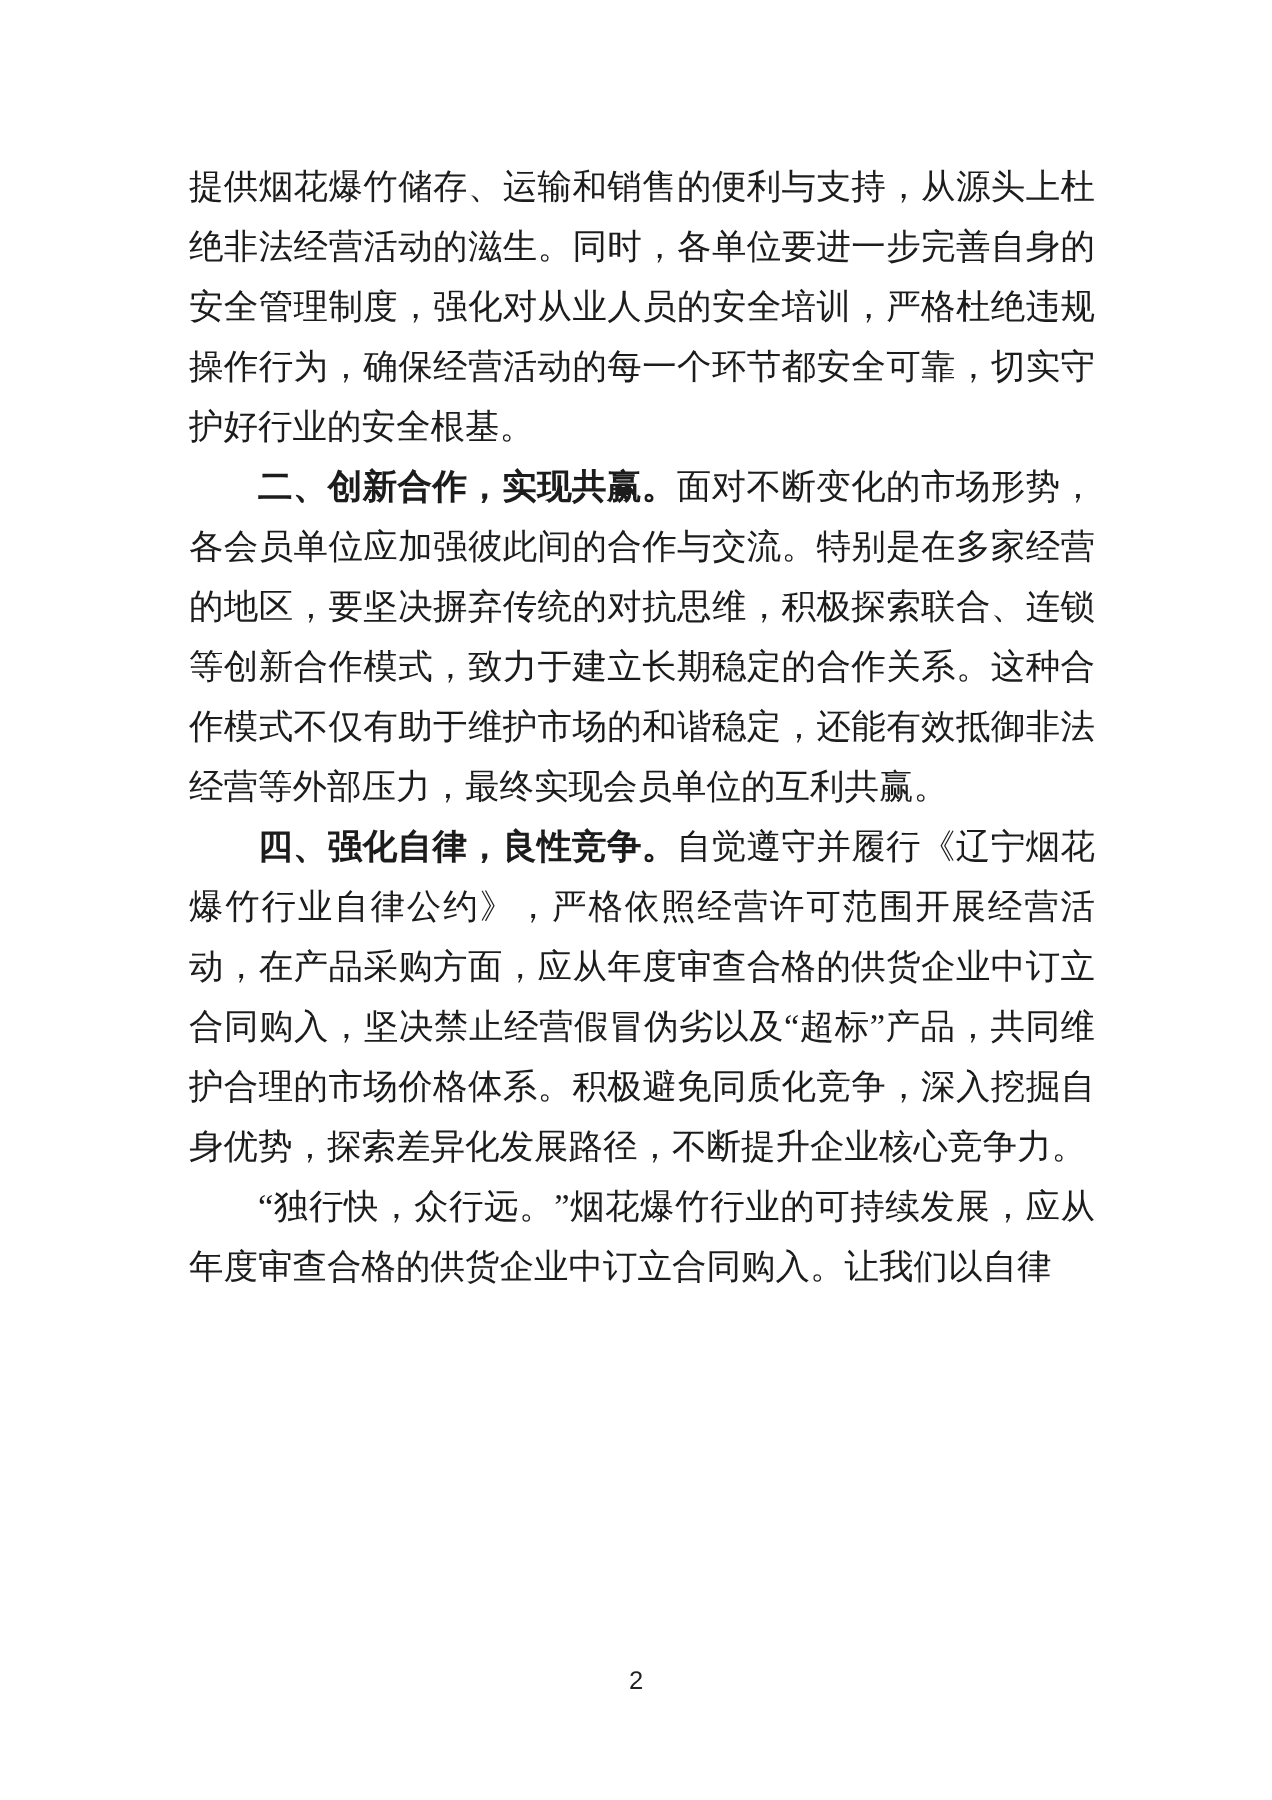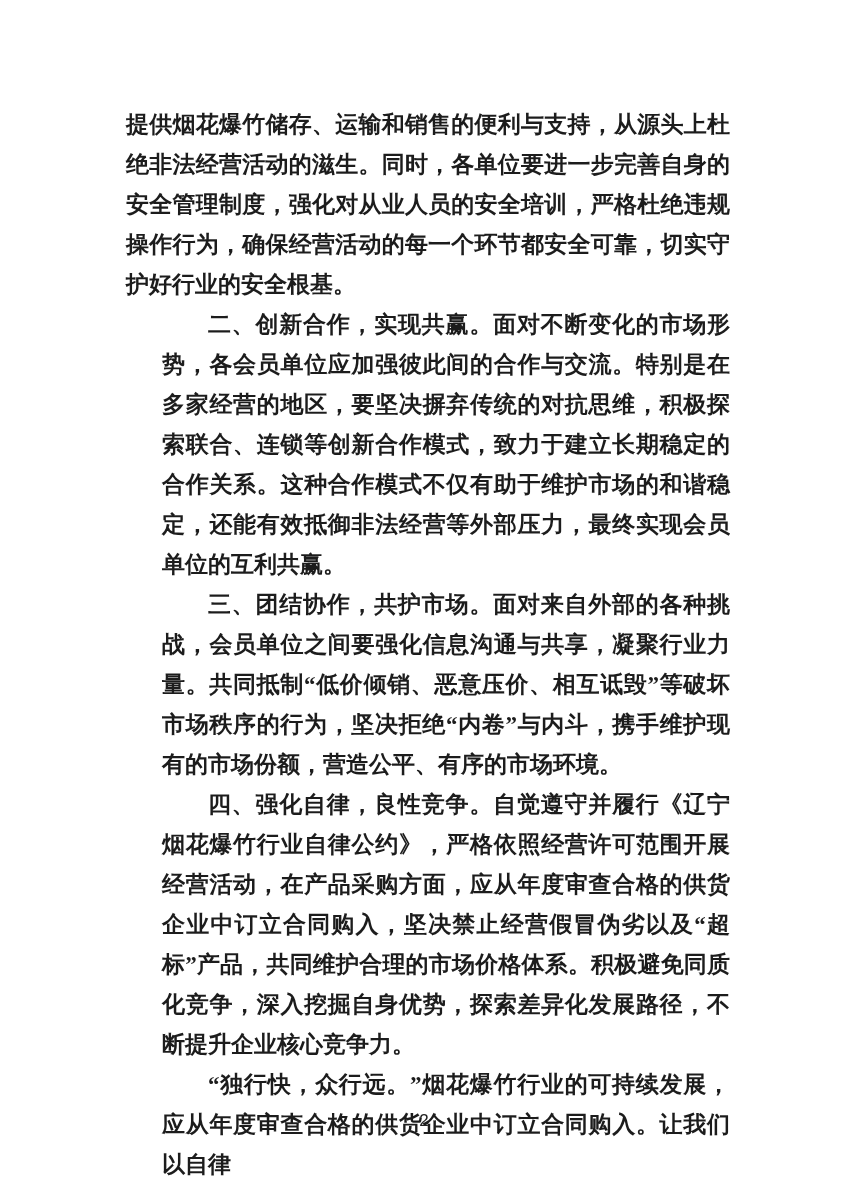--- a/index.html
+++ b/index.html
@@ -26,27 +26,26 @@
       margin: 0;
       padding: 0;
       font-size: 23px;
       line-height: 40px;
       text-align: justify;
       text-justify: inter-ideograph;
       word-break: break-all;
     }
     .para.indent {
       text-indent: 46px;
-      margin-left: 36px;
     }
     .para .heading {
       font-weight: bold;
     }
     .para .body-text {
-      font-weight: bold;
+      font-weight: normal;
     }
     .footer {
       position: absolute;
       top: 1108px;
       left: 0;
       width: 848px;
       text-align: center;
       font-size: 17px;
       line-height: 26px;
       color: #222222;
@@ -56,21 +55,20 @@
 </head>
 <body>
 
 <div class="page">
   <div class="content">
 
     <p class="para"><span class="body-text">提供烟花爆竹储存、运输和销售的便利与支持，从源头上杜绝非法经营活动的滋生。同时，各单位要进一步完善自身的安全管理制度，强化对从业人员的安全培训，严格杜绝违规操作行为，确保经营活动的每一个环节都安全可靠，切实守护好行业的安全根基。</span></p>
 
     <p class="para indent"><span class="heading">二、创新合作，实现共赢。</span><span class="body-text">面对不断变化的市场形势，各会员单位应加强彼此间的合作与交流。特别是在多家经营的地区，要坚决摒弃传统的对抗思维，积极探索联合、连锁等创新合作模式，致力于建立长期稳定的合作关系。这种合作模式不仅有助于维护市场的和谐稳定，还能有效抵御非法经营等外部压力，最终实现会员单位的互利共赢。</span></p>
 
-    <p class="para indent"><span class="heading">三、团结协作，共护市场。</span><span class="body-text">面对来自外部的各种挑战，会员单位之间要强化信息沟通与共享，凝聚行业力量。共同抵制“低价倾销、恶意压价、相互诋毁”等破坏市场秩序的行为，坚决拒绝“内卷”与内斗，携手维护现有的市场份额，营造公平、有序的市场环境。</span></p>
 
     <p class="para indent"><span class="heading">四、强化自律，良性竞争。</span><span class="body-text">自觉遵守并履行《辽宁烟花爆竹行业自律公约》，严格依照经营许可范围开展经营活动，在产品采购方面，应从年度审查合格的供货企业中订立合同购入，坚决禁止经营假冒伪劣以及“超标”产品，共同维护合理的市场价格体系。积极避免同质化竞争，深入挖掘自身优势，探索差异化发展路径，不断提升企业核心竞争力。</span></p>
 
     <p class="para indent"><span class="body-text">“独行快，众行远。”烟花爆竹行业的可持续发展，应从年度审查合格的供货企业中订立合同购入。让我们以自律</span></p>
 
   </div>
 
   <div class="footer">2</div>
 </div>
 

